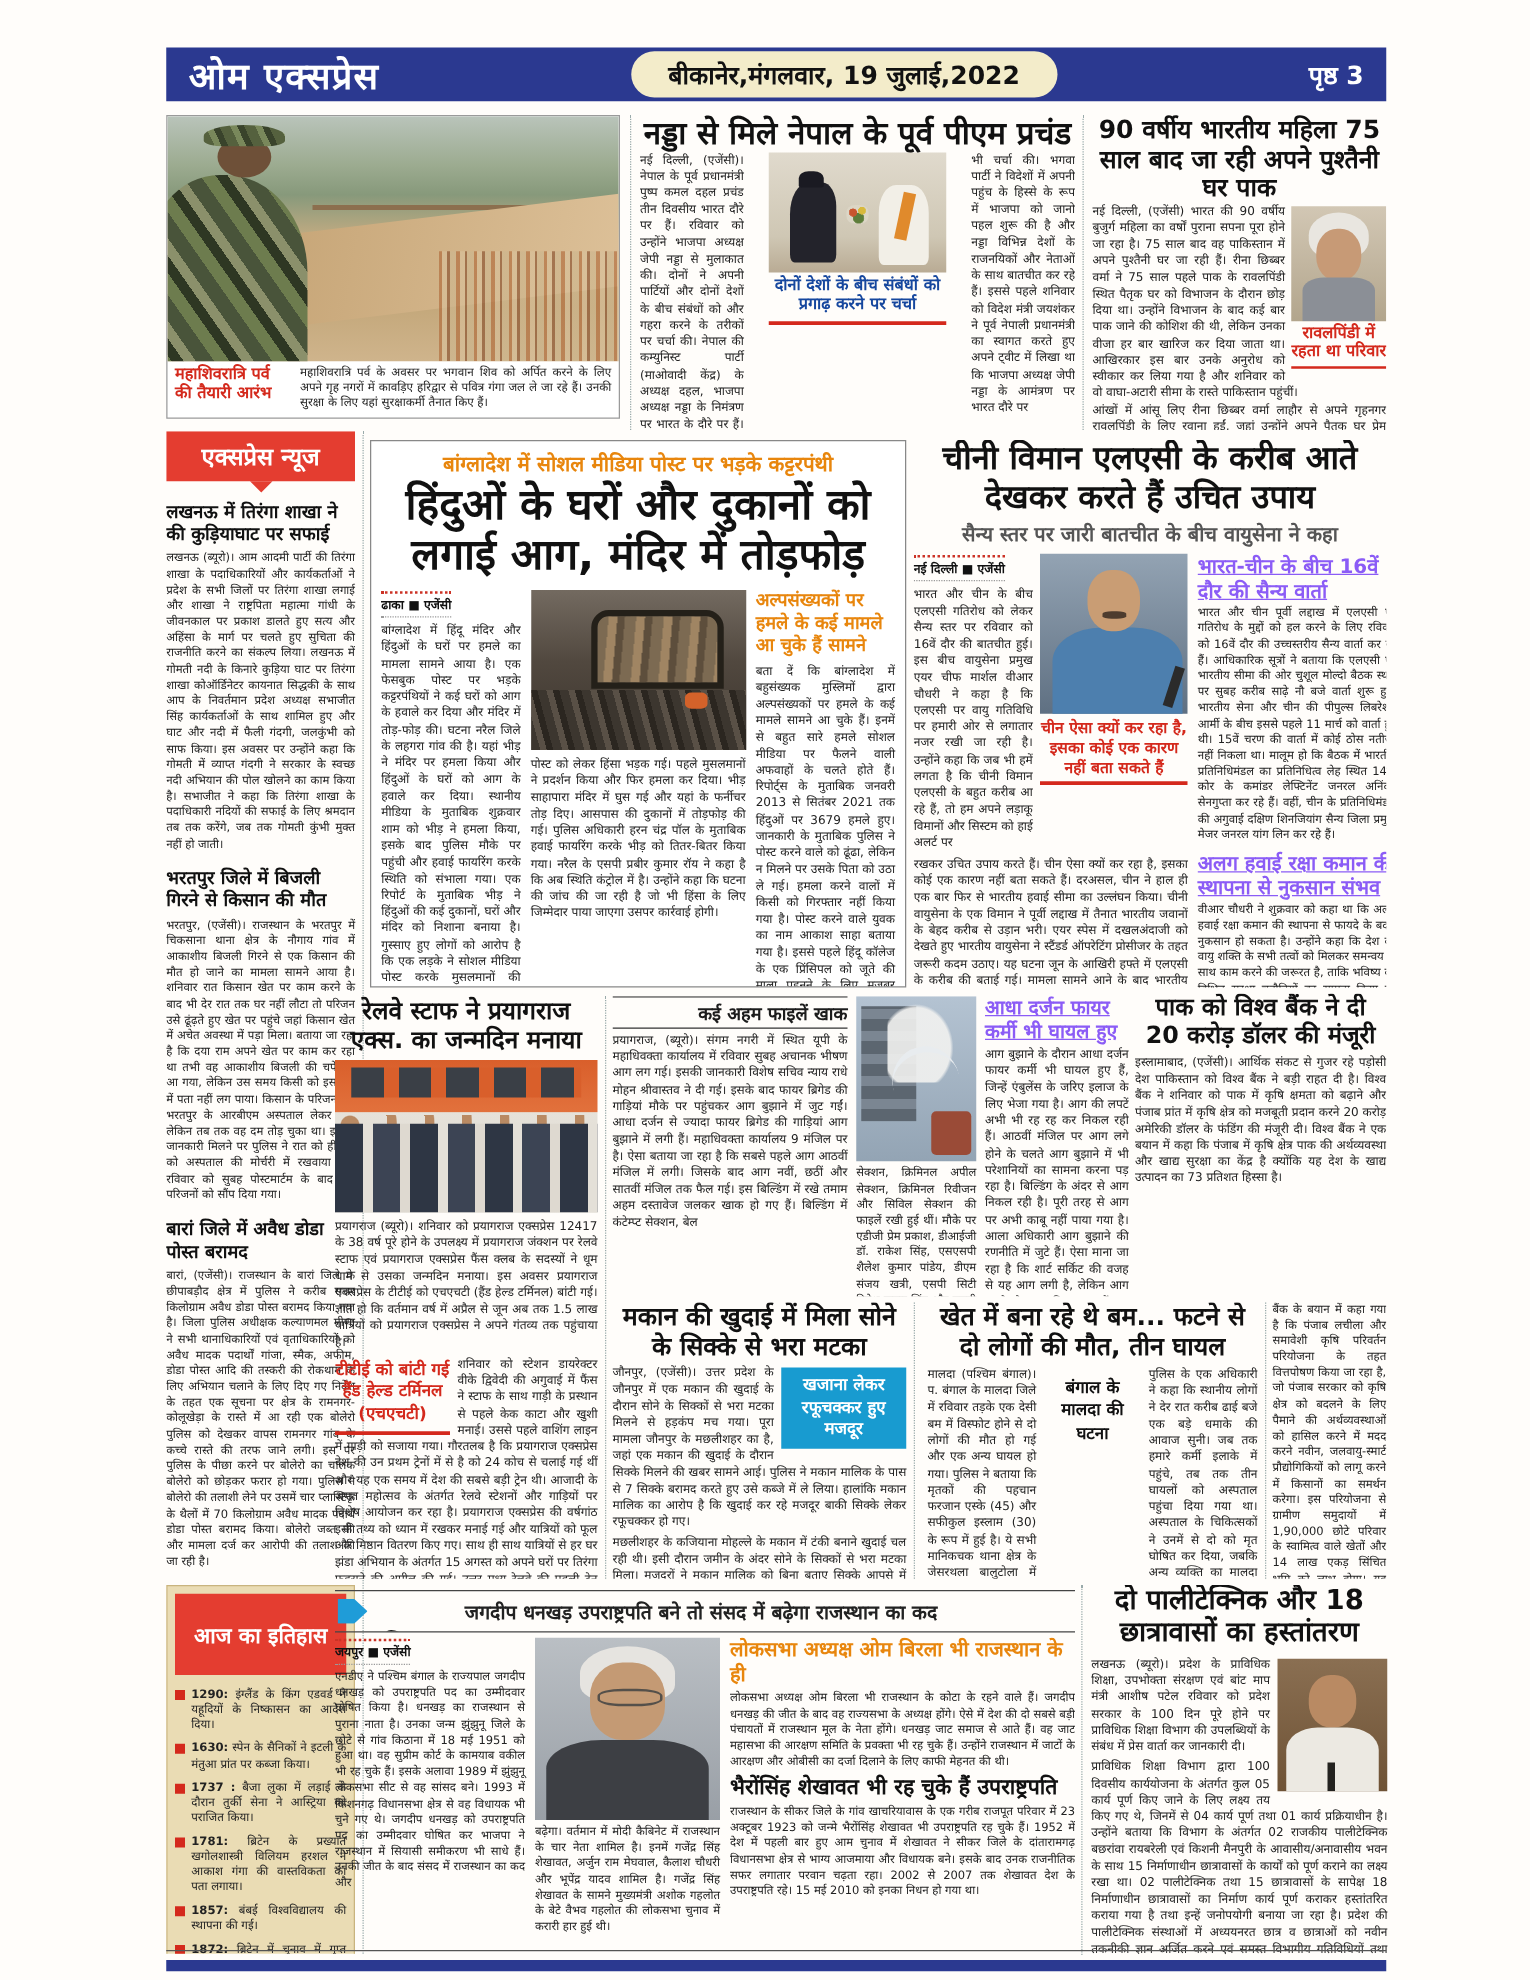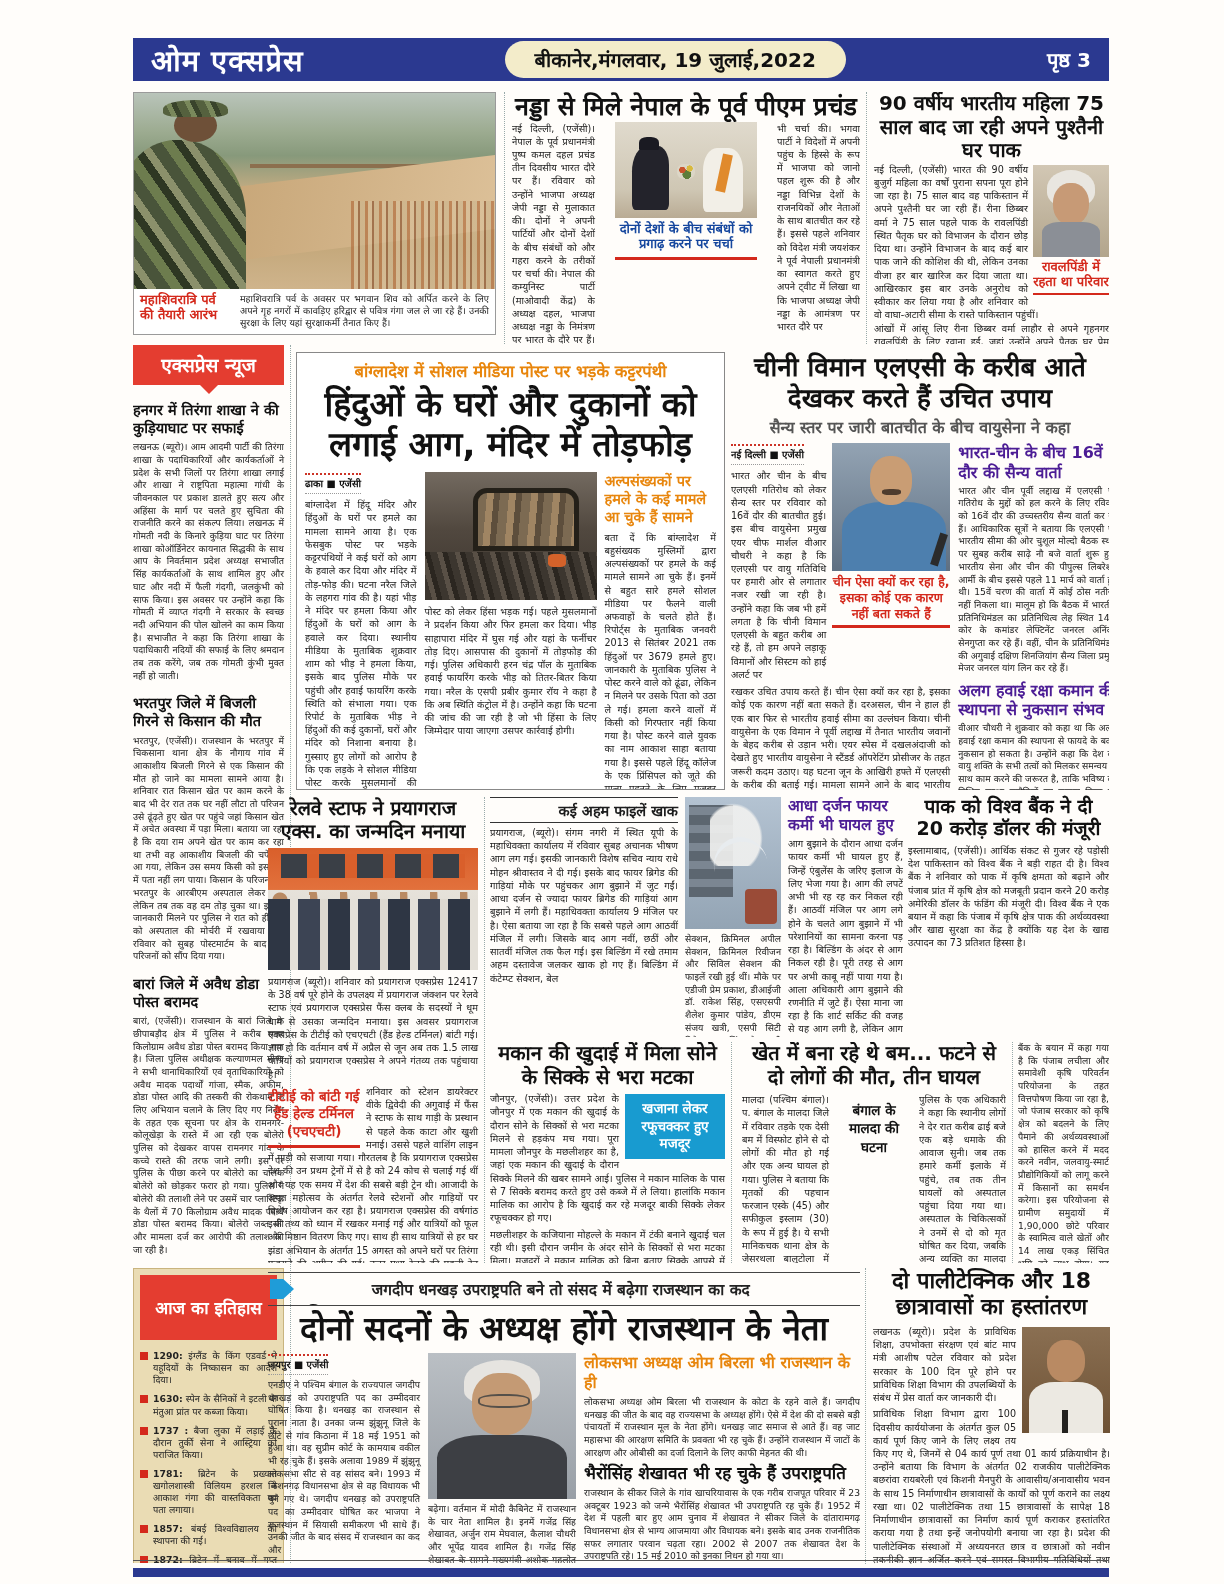--- a/index.html
+++ b/index.html
@@ -3,21 +3,21 @@
 <meta charset="utf-8">
 <style>
   html,body{margin:0;padding:0;background:#ffffff;}
   body{font-family:"DejaVu Sans","Liberation Sans",sans-serif;color:#1c1c1c;}
   .sheet{position:relative;width:1224px;height:1584px;background:#fffdfa;overflow:hidden;}
   .abs{position:absolute;overflow:hidden;}
   .body-txt{font-size:9.6px;line-height:1.38;text-align:justify;color:#222;}
   .hl{font-weight:bold;color:#111;text-align:center;line-height:1.18;}
   .dl{display:inline-block;font-weight:bold;font-size:9.8px;color:#111;
       border-top:2px dotted #cc3326;border-bottom:1px dotted #9a9a9a;padding:2px 0 3px;margin-bottom:4px;}
-  .red-sub{color:#4c1d95;font-weight:bold;line-height:1.2;}
+  .red-sub{color:#8b5cf6;font-weight:bold;line-height:1.2;text-decoration:underline;}
   .orange-sub{color:#e8860d;font-weight:bold;line-height:1.25;}
   .photo{position:relative;overflow:hidden;background:#cfcfcf;}
 
   
   .masthead{left:133px;top:38px;width:976px;height:43px;background:#2b3990;display:flex;align-items:center;justify-content:space-between;padding:0 18px;box-sizing:border-box;}
   .mh-name{color:#fff;font-weight:bold;font-size:29px;letter-spacing:1px;}
   .mh-pill{background:#f3ecca;border-radius:24px;padding:5px 30px;font-weight:bold;font-size:20px;color:#111;}
   .mh-page{color:#fff;font-weight:bold;font-size:20px;}
 
   
@@ -223,21 +223,21 @@
       </div>
       <div class="woman-cap">रावलपिंडी में रहता था परिवार</div>
     </div>
     <div class="body-txt">नई दिल्ली, (एजेंसी) भारत की 90 वर्षीय बुजुर्ग महिला का वर्षों पुराना सपना पूरा होने जा रहा है। 75 साल बाद वह पाकिस्तान में अपने पुश्तैनी घर जा रही हैं। रीना छिब्बर वर्मा ने 75 साल पहले पाक के रावलपिंडी स्थित पैतृक घर को विभाजन के दौरान छोड़ दिया था। उन्होंने विभाजन के बाद कई बार पाक जाने की कोशिश की थी, लेकिन उनका वीजा हर बार खारिज कर दिया जाता था। आखिरकार इस बार उनके अनुरोध को स्वीकार कर लिया गया है और शनिवार को वो वाघा-अटारी सीमा के रास्ते पाकिस्तान पहुंचीं।</div>
     <div class="body-txt">आंखों में आंसू लिए रीना छिब्बर वर्मा लाहौर से अपने गृहनगर रावलपिंडी के लिए रवाना हुईं, जहां उन्होंने अपने पैतृक घर प्रेम निवास, अपने स्कूल जाने और अपने बचपन के दोस्तों से मिलने की योजना बनाई है। सोशल मीडिया पर एक वीडियो साझा करते हुए वर्मा ने कहा कि उनका परिवार रावलपिंडी में देवी कॉलेज रोड पर रह रहा था।</div>
   </div>
 
   <div class="abs xcol">
     <div class="xbanner">एक्सप्रेस न्यूज</div>
     <div class="xitem">
-      <div class="xitem-h">हनगर में तिरंगा शाखा ने की कुड़ियाघाट पर सफाई</div>
+      <div class="xitem-h">लखनऊ में तिरंगा शाखा ने की कुड़ियाघाट पर सफाई</div>
       <div class="body-txt" style="font-size:9.2px">लखनऊ (ब्यूरो)। आम आदमी पार्टी की तिरंगा शाखा के पदाधिकारियों और कार्यकर्ताओं ने प्रदेश के सभी जिलों पर तिरंगा शाखा लगाई और शाखा ने राष्ट्रपिता महात्मा गांधी के जीवनकाल पर प्रकाश डालते हुए सत्य और अहिंसा के मार्ग पर चलते हुए सुचिता की राजनीति करने का संकल्प लिया। लखनऊ में गोमती नदी के किनारे कुड़िया घाट पर तिरंगा शाखा कोऑर्डिनेटर कायनात सिद्धकी के साथ आप के निवर्तमान प्रदेश अध्यक्ष सभाजीत सिंह कार्यकर्ताओं के साथ शामिल हुए और घाट और नदी में फैली गंदगी, जलकुंभी को साफ किया। इस अवसर पर उन्होंने कहा कि गोमती में व्याप्त गंदगी ने सरकार के स्वच्छ नदी अभियान की पोल खोलने का काम किया है। सभाजीत ने कहा कि तिरंगा शाखा के पदाधिकारी नदियों की सफाई के लिए श्रमदान तब तक करेंगे, जब तक गोमती कुंभी मुक्त नहीं हो जाती।</div>
     </div>
     <div class="xitem">
       <div class="xitem-h">भरतपुर जिले में बिजली गिरने से किसान की मौत</div>
       <div class="body-txt" style="font-size:9.2px">भरतपुर, (एजेंसी)। राजस्थान के भरतपुर में चिकसाना थाना क्षेत्र के नौगाय गांव में आकाशीय बिजली गिरने से एक किसान की मौत हो जाने का मामला सामने आया है। शनिवार रात किसान खेत पर काम करने के बाद भी देर रात तक घर नहीं लौटा तो परिजन उसे ढूंढ़ते हुए खेत पर पहुंचे जहां किसान खेत में अचेत अवस्था में पड़ा मिला। बताया जा रहा है कि दया राम अपने खेत पर काम कर रहा था तभी वह आकाशीय बिजली की चपेट में आ गया, लेकिन उस समय किसी को इस बारे में पता नहीं लग पाया। किसान के परिजन उसे भरतपुर के आरबीएम अस्पताल लेकर गए, लेकिन तब तक वह दम तोड़ चुका था। इसकी जानकारी मिलने पर पुलिस ने रात को ही शव को अस्पताल की मोर्चरी में रखवाया और रविवार को सुबह पोस्टमार्टम के बाद शव परिजनों को सौंप दिया गया।</div>
     </div>
     <div class="xitem">
       <div class="xitem-h">बारां जिले में अवैध डोडा पोस्त बरामद</div>
       <div class="body-txt" style="font-size:9.2px">बारां, (एजेंसी)। राजस्थान के बारां जिले के छीपाबड़ौद क्षेत्र में पुलिस ने करीब सत्तर किलोग्राम अवैध डोडा पोस्त बरामद किया गया है। जिला पुलिस अधीक्षक कल्याणमल मीणा ने सभी थानाधिकारियों एवं वृताधिकारियों को अवैध मादक पदार्थों गांजा, स्मैक, अफीम, डोडा पोस्त आदि की तस्करी की रोकथाम के लिए अभियान चलाने के लिए दिए गए निर्देश के तहत एक सूचना पर क्षेत्र के रामनगर-कोलूखेड़ा के रास्ते में आ रही एक बोलेरो पुलिस को देखकर वापस रामनगर गांव के कच्चे रास्ते की तरफ जाने लगी। इस पर पुलिस के पीछा करने पर बोलेरो का चालक बोलेरो को छोड़कर फरार हो गया। पुलिस ने बोलेरो की तलाशी लेने पर उसमें चार प्लास्टिक के थैलों में 70 किलोग्राम अवैध मादक पदार्थ डोडा पोस्त बरामद किया। बोलेरो जब्त की और मामला दर्ज कर आरोपी की तलाश की जा रही है।</div>
     </div>
@@ -387,21 +387,20 @@
     </div>
   </div>
 
   <div class="abs siy">
     <div class="siy-arrow"></div>
     <div class="siy-label">सियासत</div>
     <div class="siy-kicker">जगदीप धनखड़ उपराष्ट्रपति बने तो संसद में बढ़ेगा राजस्थान का कद</div>
   </div>
 
   <div class="abs pol">
-    <div class="hl pol-hl">दोनों सदनों के अध्यक्ष होंगे राजस्थान के नेता</div>
     <div class="pol-grid">
       <div>
         <span class="dl">जयपुर ■ एजेंसी</span>
         <div class="body-txt">एनडीए ने पश्चिम बंगाल के राज्यपाल जगदीप धनखड़ को उपराष्ट्रपति पद का उम्मीदवार घोषित किया है। धनखड़ का राजस्थान से पुराना नाता है। उनका जन्म झुंझुनू जिले के छोटे से गांव किठाना में 18 मई 1951 को हुआ था। वह सुप्रीम कोर्ट के कामयाब वकील भी रह चुके हैं। इसके अलावा 1989 में झुंझुनू लोकसभा सीट से वह सांसद बने। 1993 में किशनगढ़ विधानसभा क्षेत्र से वह विधायक भी चुने गए थे। जगदीप धनखड़ को उपराष्ट्रपति पद का उम्मीदवार घोषित कर भाजपा ने राजस्थान में सियासी समीकरण भी साधे हैं। उनकी जीत के बाद संसद में राजस्थान का कद और</div>
       </div>
       <div>
         <div class="photo pol-photo ph-dhankhar">
           <div class="hair2"></div>
           <div class="face3"></div>
           <div class="specs"></div>

